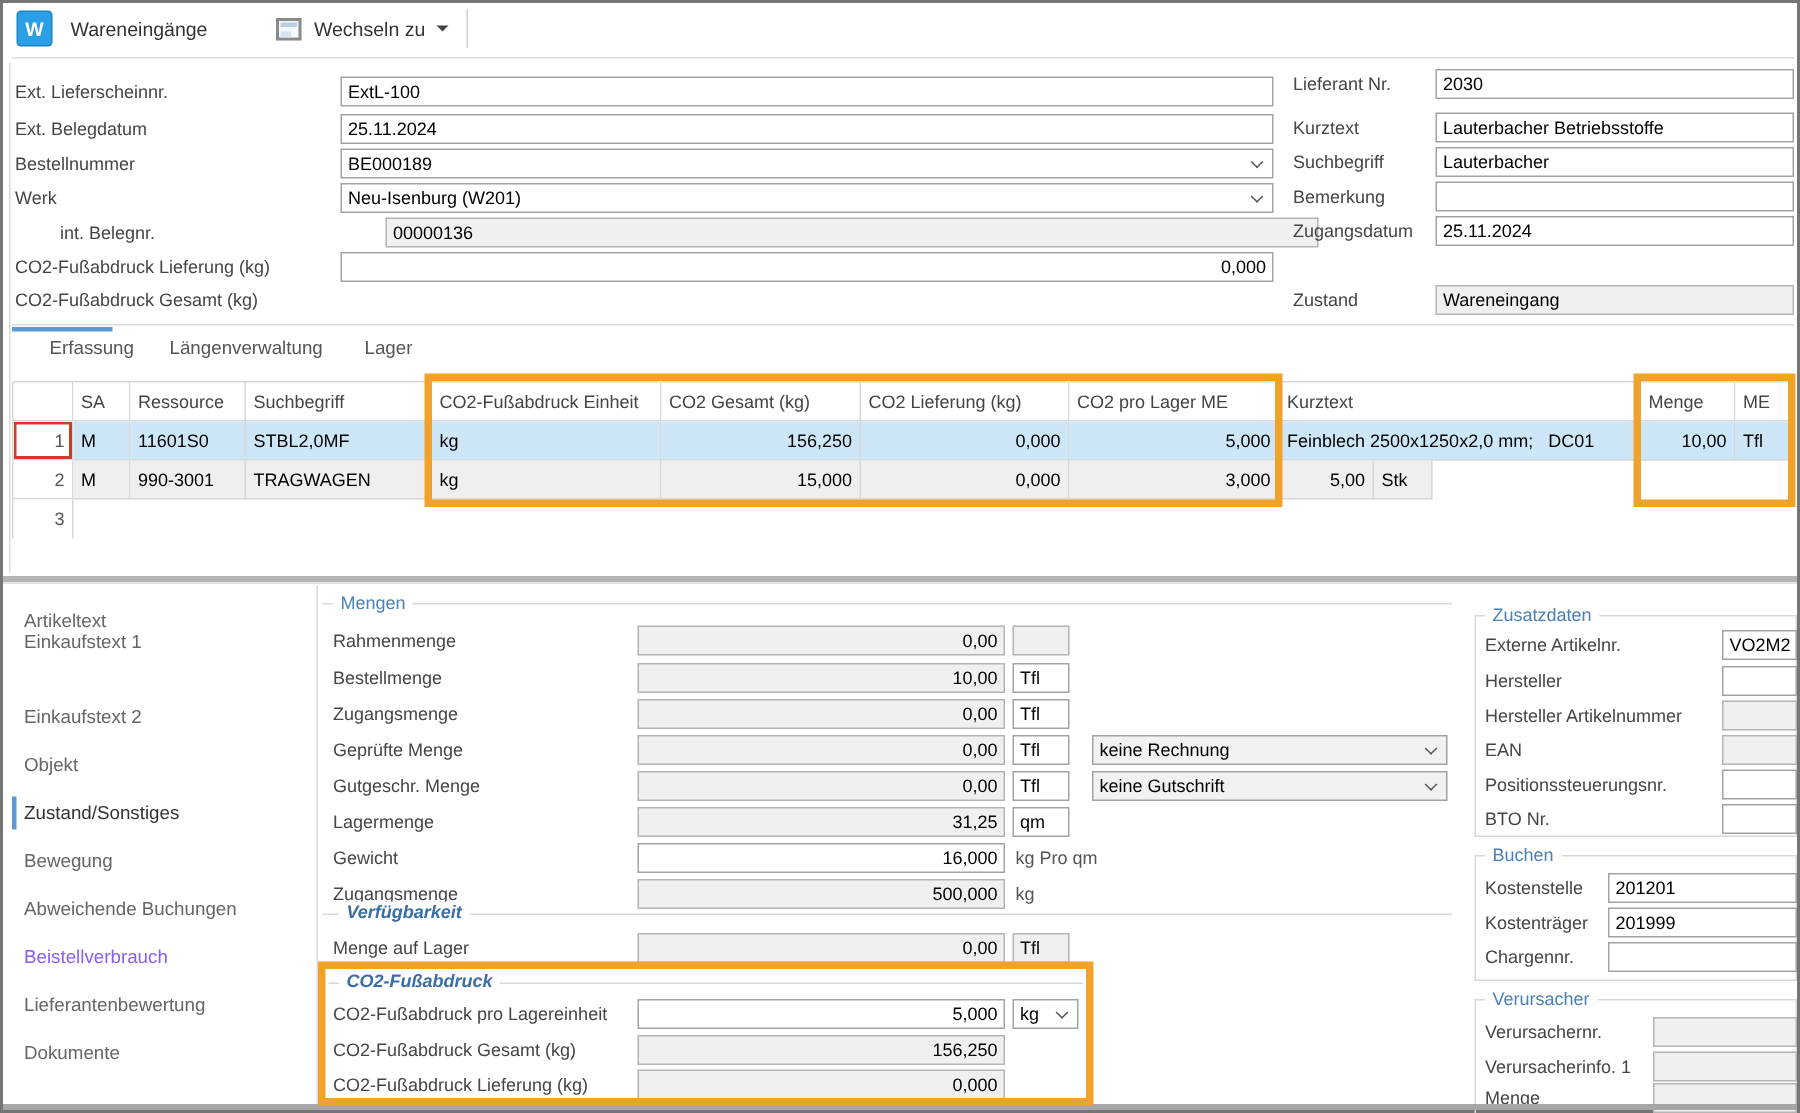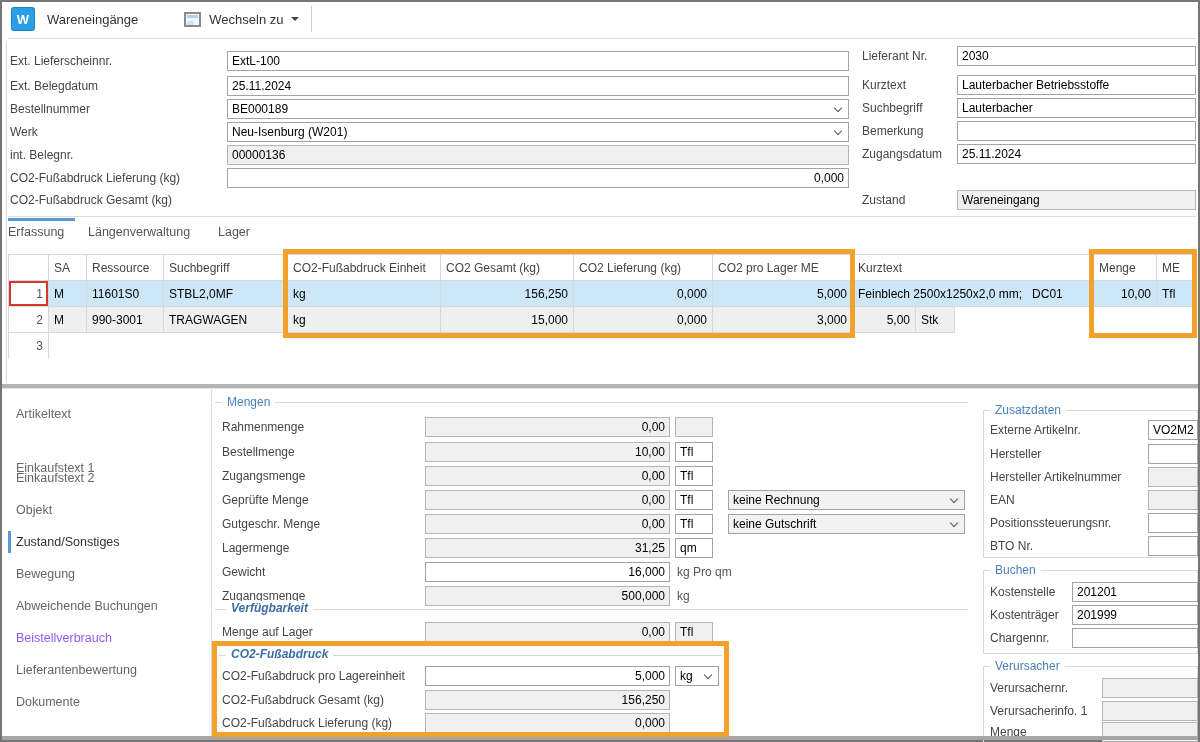--- a/index.html
+++ b/index.html
@@ -32,21 +32,21 @@
   .fbox.num { justify-content:flex-end; }
   .chev { position:absolute; right:7px; top:5px; width:6px; height:6px;
           border-right:1px solid #555; border-bottom:1px solid #555; transform:rotate(45deg); }
 
   .hl-label { flex:0 0 217px; }
   .hl-input { flex:0 0 622px; }
   .hr-label { flex:0 0 95px; }
   .hr-input { flex:0 0 239px; }
 
   
-  .tab { position:absolute; font-size:12.5px; color:#555; cursor:pointer; }
+  .tab { position:absolute; font-size:12.5px; color:#555; cursor:pointer;padding-left:25px; }
   .tab-indicator { position:absolute; left:8px; top:218px; width:67px; height:3px; background:#5b9bd5; }
 
   
   .grid { position:absolute; left:8px; top:254px; font-size:12px; }
   .grow { display:flex; height:26px; }
   .ghead { height:27px; }
   .gc { height:100%; display:flex; align-items:center; padding:0 5px; border-right:1px solid #d8d8d8;
         border-bottom:1px solid #d8d8d8; white-space:pre; overflow:hidden; background:#fff; }
   .ghead .gc { border-top:1px solid #d8d8d8; color:#444; }
   .c0 { width:41px; border-left:1px solid #d8d8d8; justify-content:flex-end; color:#555; }
@@ -117,21 +117,21 @@
     <div class="fbox hl-input">25.11.2024</div>
   </div>
   <div class="frow" style="left:10px; top:99px; width:840px;">
     <span class="flabel hl-label">Bestellnummer</span>
     <div class="fbox hl-input"><span>BE000189</span><span class="chev"></span></div>
   </div>
   <div class="frow" style="left:10px; top:122px; width:840px;">
     <span class="flabel hl-label">Werk</span>
     <div class="fbox hl-input"><span>Neu-Isenburg (W201)</span><span class="chev"></span></div>
   </div>
-  <div class="frow" style="left:10px; top:145px; width:840px;">
+  <div class="frow" style="left:0; top:145px; width:840px;padding-left:40px;">
     <span class="flabel hl-label">int. Belegnr.</span>
     <div class="fbox ro hl-input">00000136</div>
   </div>
   <div class="frow" style="left:10px; top:168px; width:840px;">
     <span class="flabel hl-label">CO2-Fußabdruck Lieferung (kg)</span>
     <div class="fbox num hl-input">0,000</div>
   </div>
   <div class="frow" style="left:10px; top:190px; width:840px;">
     <span class="flabel hl-label">CO2-Fußabdruck Gesamt (kg)</span>
   </div>
@@ -212,21 +212,21 @@
     </div>
   </div>
 
   <div class="obox" style="left:283px; top:249px; width:572px; height:89px;"></div>
   <div class="obox" style="left:1089px; top:249px; width:108px; height:89px;"></div>
 
   <div class="bigdiv"></div>
 
   <div>
     <div class="sbitem" style="top:398px;">Artikeltext</div>
-    <div class="sbitem" style="top:452px;">Einkaufstext 1</div>
+    <div class="sbitem" style="top:412px;">Einkaufstext 1</div>
     <div class="sbitem" style="top:462px;">Einkaufstext 2</div>
     <div class="sbitem" style="top:494px;">Objekt</div>
     <div class="sbitem active" style="top:526px;">Zustand/Sonstiges</div>
     <div class="sbitem" style="top:558px;">Bewegung</div>
     <div class="sbitem" style="top:590px;">Abweichende Buchungen</div>
     <div class="sbitem boldit" style="top:622px;">Beistellverbrauch</div>
     <div class="sbitem" style="top:654px;">Lieferantenbewertung</div>
     <div class="sbitem" style="top:686px;">Dokumente</div>
   </div>
   <div class="vline" style="left:211px; top:390px; height:346px;"></div>

